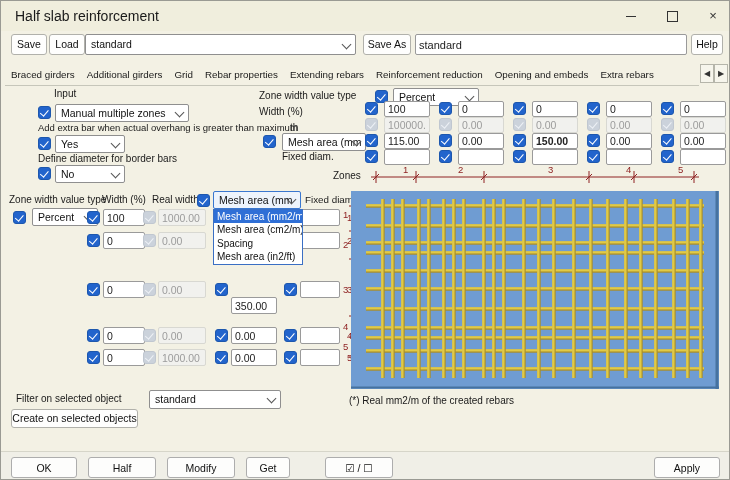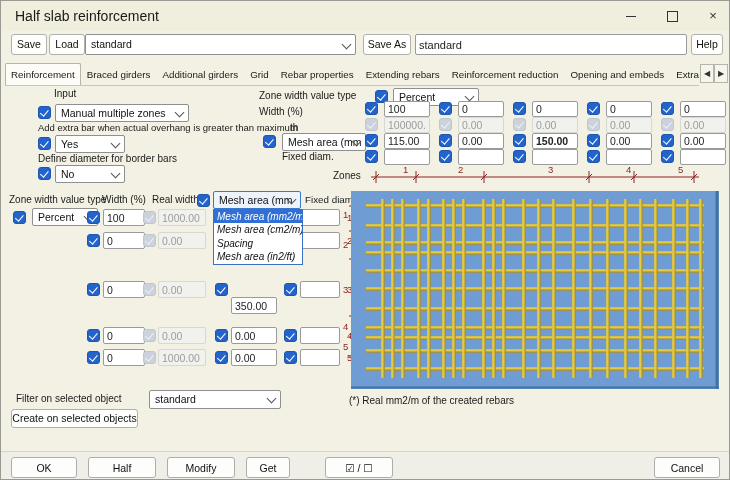--- a/index.html
+++ b/index.html
@@ -26,21 +26,21 @@
   .cb.dis{background:#cbd2db;border-color:#c0c7d0;}
   .cb.dis::after{border-color:#edf1f6;}
   .lbl{position:absolute;font-size:10px;color:#1a1a1a;white-space:nowrap;}
   .tabstrip{position:absolute;left:4px;top:62px;width:694px;height:22px;display:flex;overflow:hidden;
             border-bottom:1px solid #c6c6ba;white-space:nowrap;}
   .tab{flex:0 0 auto;font-size:9.8px;color:#1a1a1a;padding:0 5px;line-height:21px;border:1px solid transparent;border-bottom:none;}
   .tab.active{background:#fdfcf7;border-color:#b5b5aa;border-radius:2px 2px 0 0;}
   .tabscroll{position:absolute;top:63px;width:14px;height:19px;background:#f6f5ec;border:1px solid #b5b5aa;
              font-size:8px;line-height:18px;text-align:center;color:#333;box-sizing:border-box;}
   .zred{position:absolute;font-size:9.5px;color:#8f2323;}
-  .ddlist{position:absolute;left:212px;top:208px;width:88px;background:#fff;border:1px solid #3a6fc4;z-index:30;font-style:italic;}
+  .ddlist{position:absolute;left:212px;top:208px;width:88px;background:#fff;border:1px solid #3a6fc4;z-index:30;}
   .ddopt{font-size:10px;color:#111;padding:0 3px;line-height:13.4px;white-space:nowrap;overflow:hidden;}
   .ddopt.hl{background:#2f6fd6;color:#fff;}
   .footer{position:absolute;left:0;top:450px;width:100%;height:30px;background:#f0efe7;border-top:1px solid #d6d5c9;}
   .fbtn{position:absolute;top:5px;height:21px;background:#fdfdfc;border:1px solid #adadad;border-radius:3px;
         font-size:10.5px;color:#111;text-align:center;line-height:19px;box-sizing:border-box;}
   .panel{position:absolute;left:350px;top:190px;width:368px;height:198px;}
   svg{display:block;}
 </style>
 </head>
 <body>
@@ -58,21 +58,20 @@
   <button class="btn" style="left:48px;top:33px;width:36px;">Load</button>
   <div class="combo" style="left:84px;top:33px;width:271px;height:21px;line-height:19px;">
     <span>standard</span>
     <span class="chev" style="top:7px;"></span>
   </div>
   <button class="btn" style="left:362px;top:33px;width:48px;">Save As</button>
   <input class="tin" style="left: 414px; top: 33px; width: 272px; height: 21px; font-size: 11px;" readonly="" value="standard">
   <button class="btn" style="left:690px;top:33px;width:32px;">Help</button>
 
   <div class="tabstrip" id="tabstrip">
-      <div class="tab active">Reinforcement</div>
       <div class="tab">Braced girders</div>
       <div class="tab">Additional girders</div>
       <div class="tab">Grid</div>
       <div class="tab">Rebar properties</div>
       <div class="tab">Extending rebars</div>
       <div class="tab">Reinforcement reduction</div>
       <div class="tab">Opening and embeds</div>
       <div class="tab">Extra rebars</div>
     </div>
   <div class="tabscroll" style="left:699px;"><span>◀</span></div>
@@ -379,15 +378,15 @@
     <span class="chev"></span>
   </div>
   <button class="btn" style="left:10px;top:408px;width:127px;height:19px;line-height:17px;">Create on selected objects</button>
 
   <div class="footer">
     <button class="fbtn" style="left:10px;width:66px;">OK</button>
     <button class="fbtn" style="left:87px;width:68px;">Half</button>
     <button class="fbtn" style="left:166px;width:68px;">Modify</button>
     <button class="fbtn" style="left:245px;width:44px;">Get</button>
     <button class="fbtn" style="left:324px;width:68px;">☑ / ☐</button>
-    <button class="fbtn" style="left:653px;width:66px;">Cancel</button>
+    <button class="fbtn" style="left:653px;width:66px;">Apply</button>
   </div>
 </div>
 
 </body></html>

